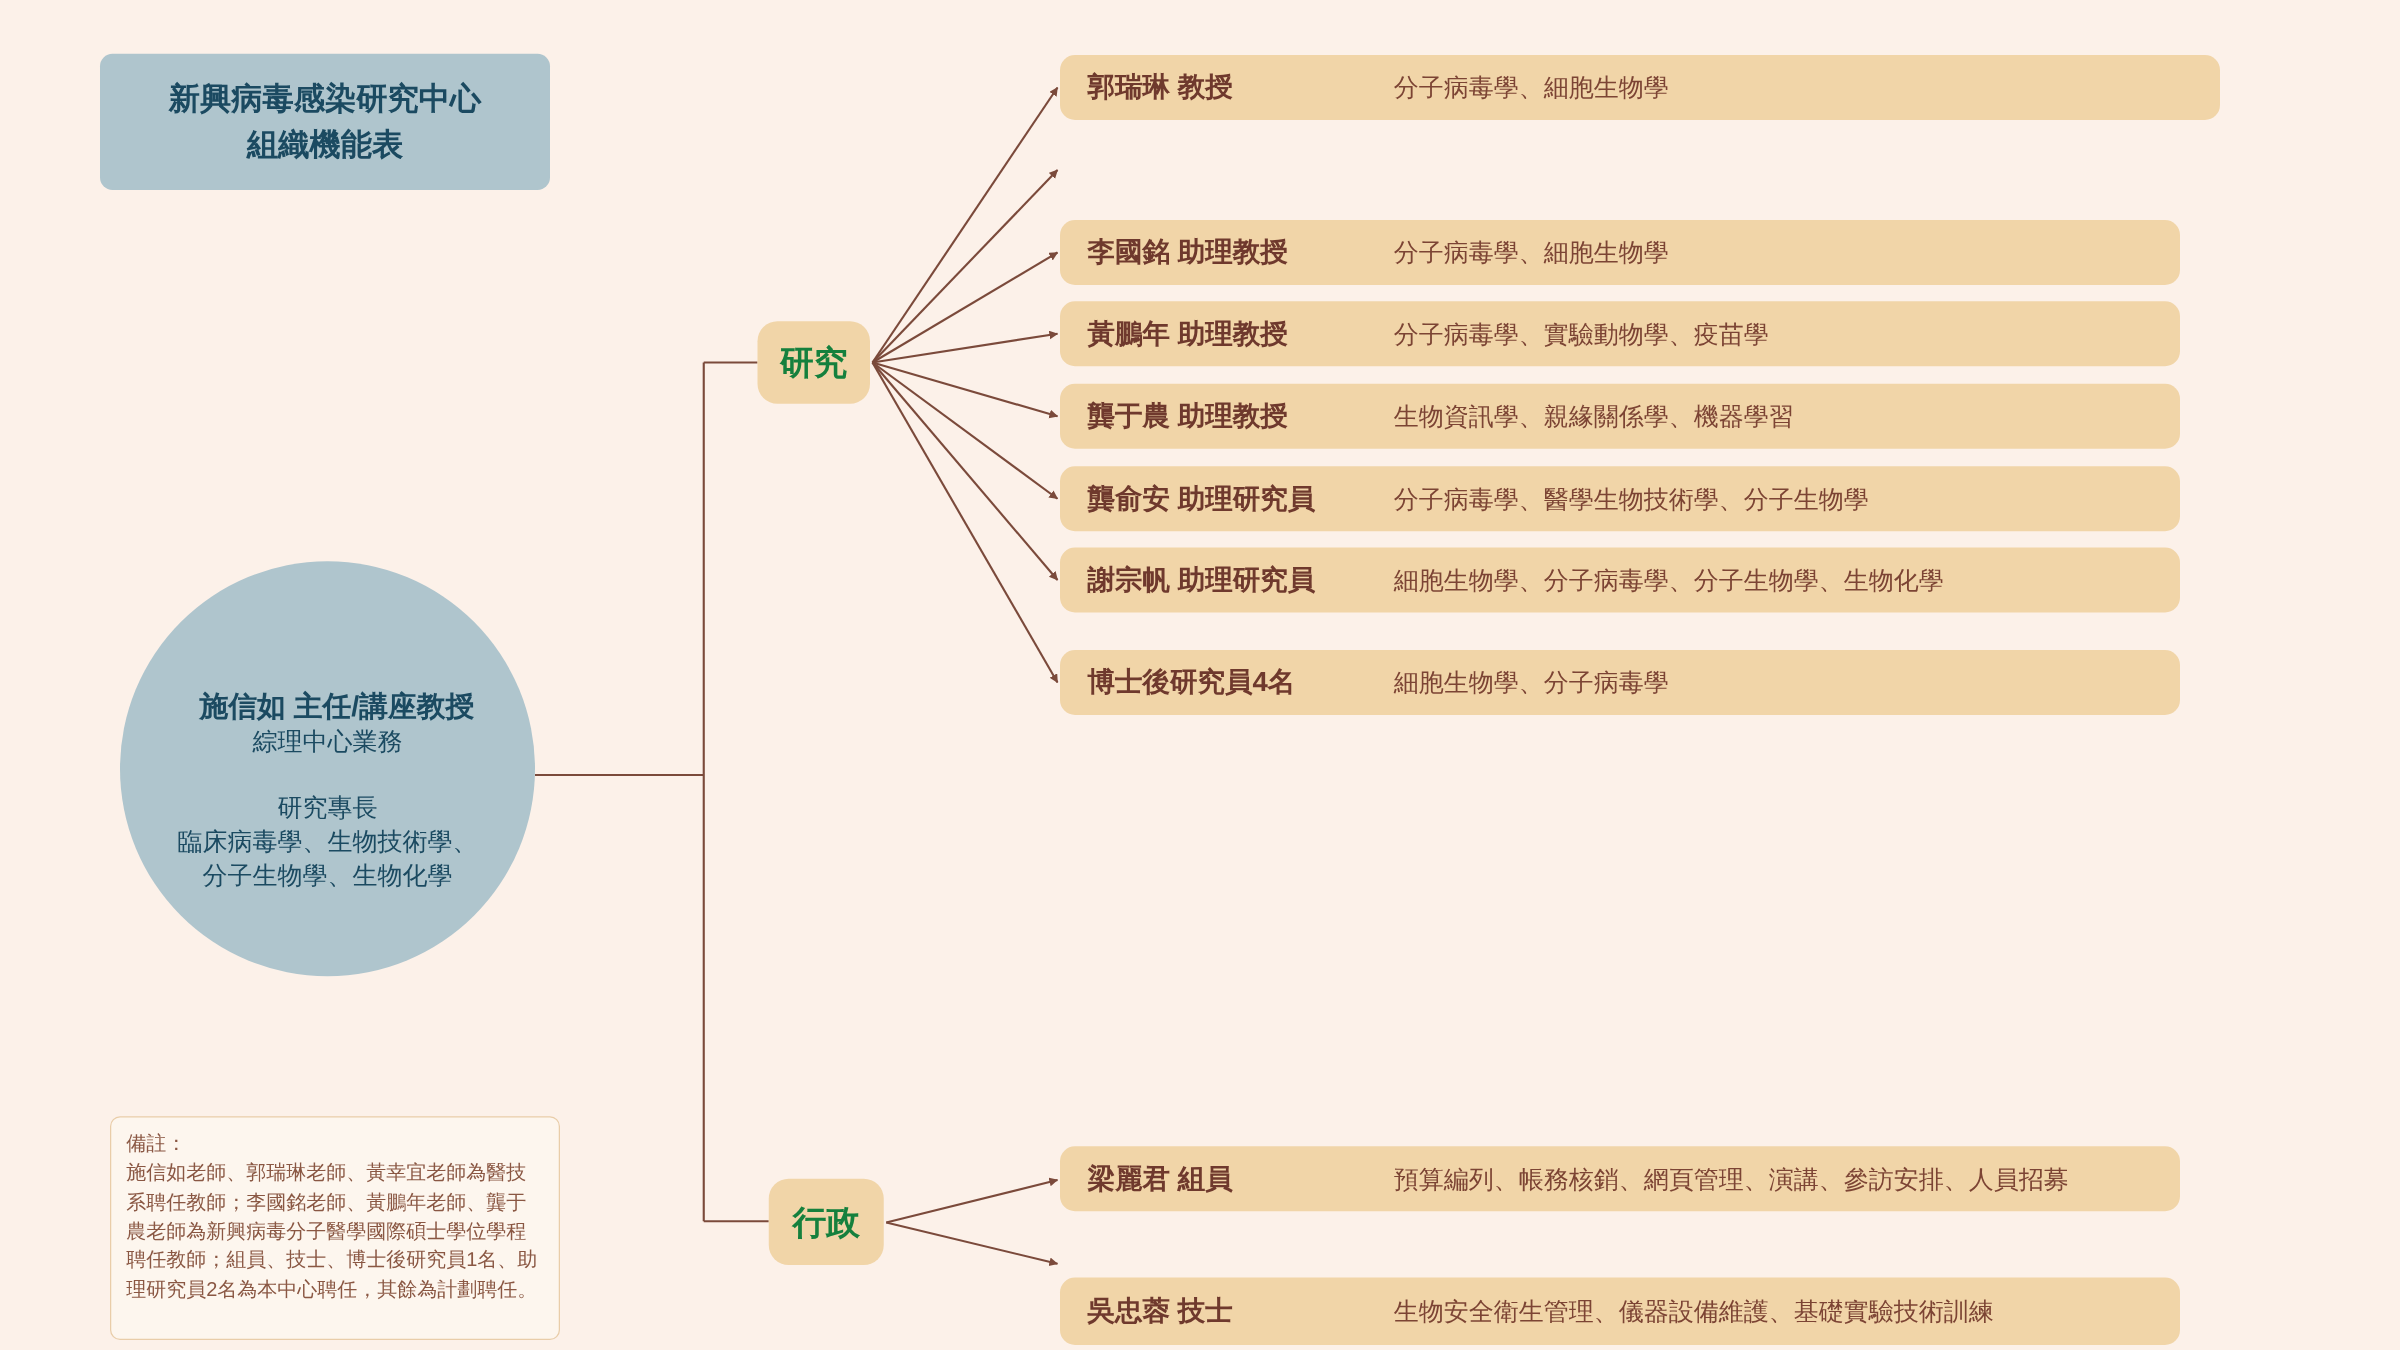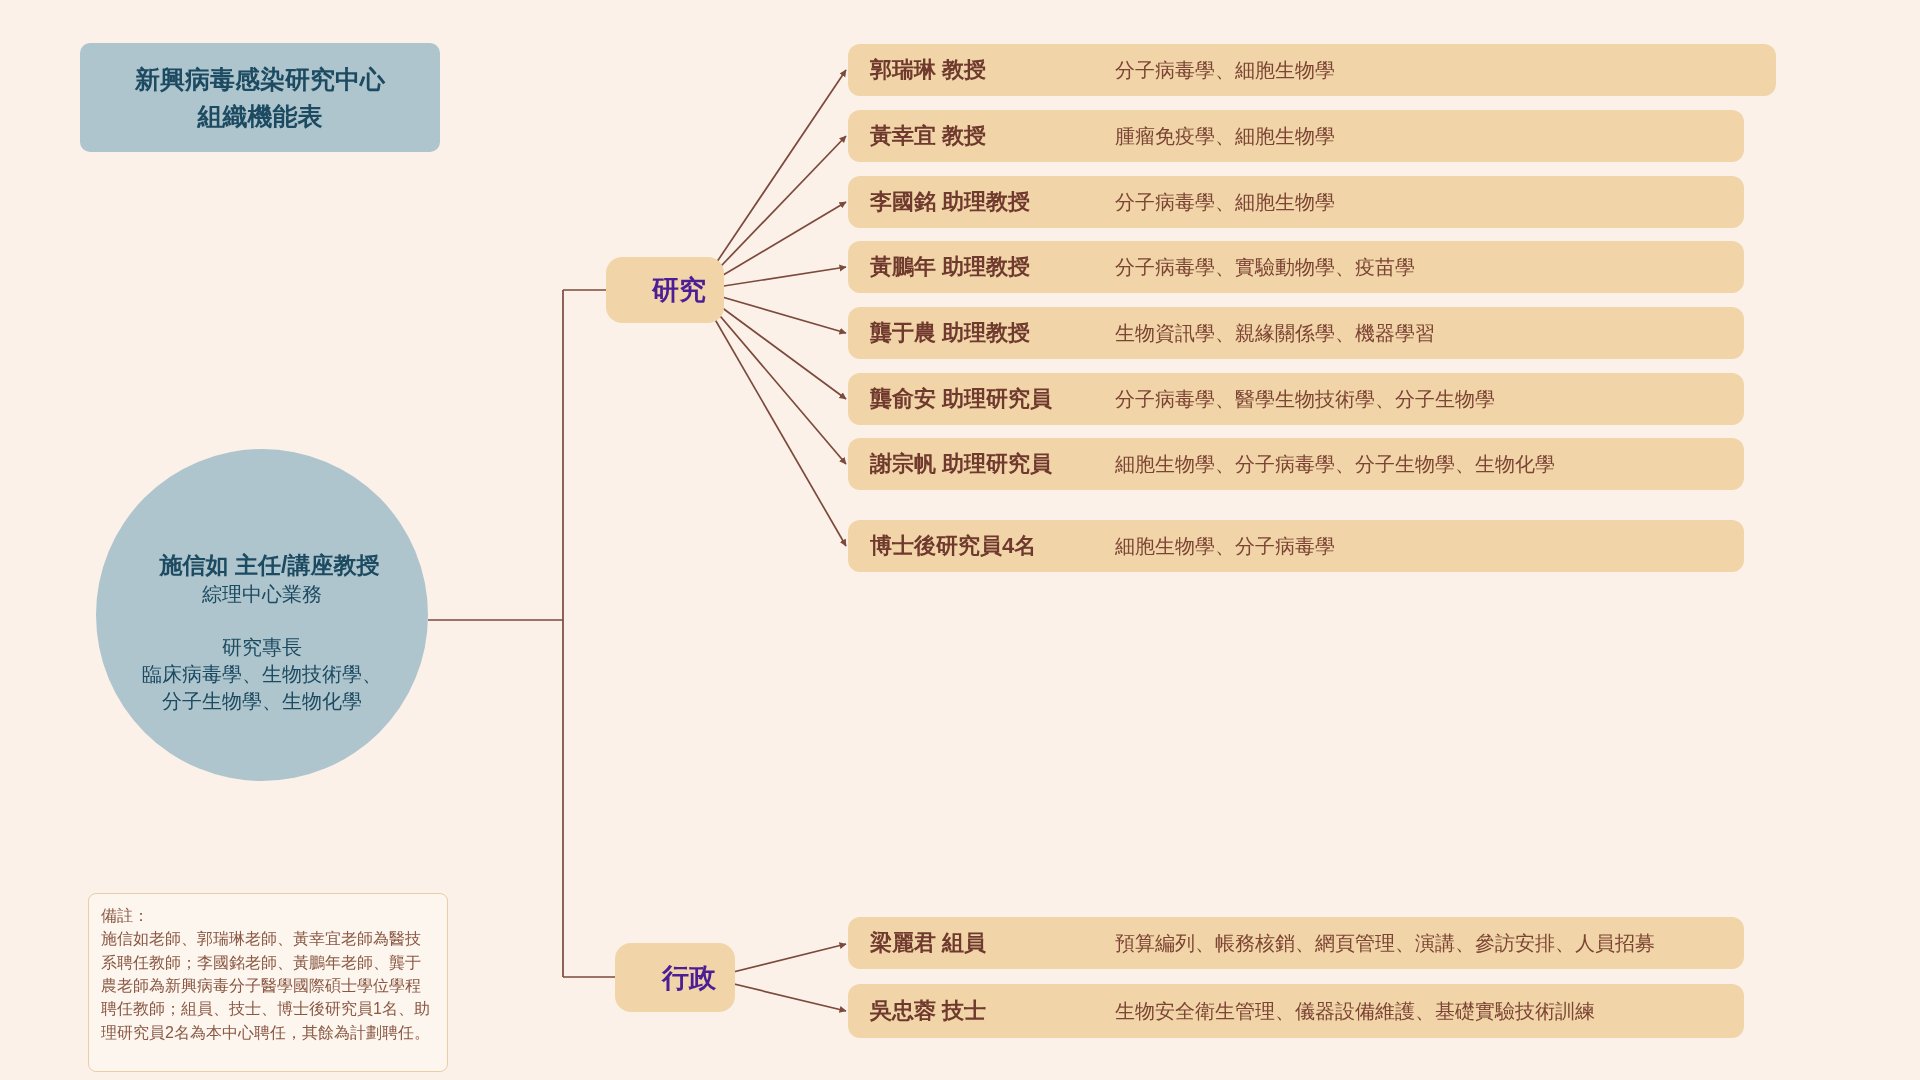--- a/index.html
+++ b/index.html
@@ -22,23 +22,23 @@
     left:96px;top:449px;width:332px;height:332px;border-radius:50%;
     background:#afc5cd;color:#1b4a61;
     display:flex;flex-direction:column;justify-content:center;align-items:center;
     text-align:center;padding-top:36px;box-sizing:border-box;
   }
   #director-circle .d-name{font-size:23px;font-weight:700;line-height:1.3;margin-left:15px;}
   #director-circle .d-line{font-size:20px;line-height:1.35;}
   #director-circle .d-gap{height:26px;}
   
   .branch-node{
-    background:#f1d5a8;border-radius:16px;color:#4c1d95;
+    background:#f1d5a8;border-radius:16px;color:#15803d;
     display:flex;justify-content:center;align-items:center;
-    font-size:27px;font-weight:700;padding-left:28px;
+    font-size:27px;font-weight:700;
   }
   
   .bar{
     position:absolute;left:848px;width:896px;
     background:#f1d5a8;border-radius:12px;
     display:flex;align-items:center;
   }
   .bar .name{
     position:absolute;left:22px;
     color:#6f392d;font-size:22px;font-weight:700;white-space:nowrap;
@@ -103,24 +103,20 @@
 </div>
 <div id="branch-admin" class="abs branch-node" style="left:615px;top:943px;width:92px;height:69px;">
   <span>行政</span>
 </div>
 
 <div id="rows" class="abs" style="left:0;top:0;width:1920px;height:1080px;">
     <div class="bar" style="top: 44px; height: 52px; padding-left: 32px;">
       <span class="name">郭瑞琳 教授</span>
       <span class="spec">分子病毒學、細胞生物學</span>
     </div>
-    <div class="bar" style="top: 110px; height: 52px;">
-      <span class="name">黃幸宜 教授</span>
-      <span class="spec">腫瘤免疫學、細胞生物學</span>
-    </div>
     <div class="bar" style="top: 176px; height: 52px;">
       <span class="name">李國銘 助理教授</span>
       <span class="spec">分子病毒學、細胞生物學</span>
     </div>
     <div class="bar" style="top: 241px; height: 52px;">
       <span class="name">黃鵬年 助理教授</span>
       <span class="spec">分子病毒學、實驗動物學、疫苗學</span>
     </div>
     <div class="bar" style="top: 307px; height: 52px;">
       <span class="name">龔于農 助理教授</span>
@@ -135,21 +131,21 @@
       <span class="spec">細胞生物學、分子病毒學、分子生物學、生物化學</span>
     </div>
     <div class="bar" style="top: 520px; height: 52px;">
       <span class="name">博士後研究員4名</span>
       <span class="spec">細胞生物學、分子病毒學</span>
     </div>
     <div class="bar" style="top: 917px; height: 52px;">
       <span class="name">梁麗君 組員</span>
       <span class="spec">預算編列、帳務核銷、網頁管理、演講、參訪安排、人員招募</span>
     </div>
-    <div class="bar" style="top: 984px; height: 54px;">
+    <div class="bar" style="top: 1022px; height: 54px;">
       <span class="name">吳忠蓉 技士</span>
       <span class="spec">生物安全衛生管理、儀器設備維護、基礎實驗技術訓練</span>
     </div>
   </div>
 
 <div id="note-box" class="abs">
   <span class="note-label">備註：</span>
   <span>施信如老師、郭瑞琳老師、黃幸宜老師為醫技系聘任教師；李國銘老師、黃鵬年老師、龔于農老師為新興病毒分子醫學國際碩士學位學程聘任教師；組員、技士、博士後研究員1名、助理研究員2名為本中心聘任，其餘為計劃聘任。</span>
 </div>
 

